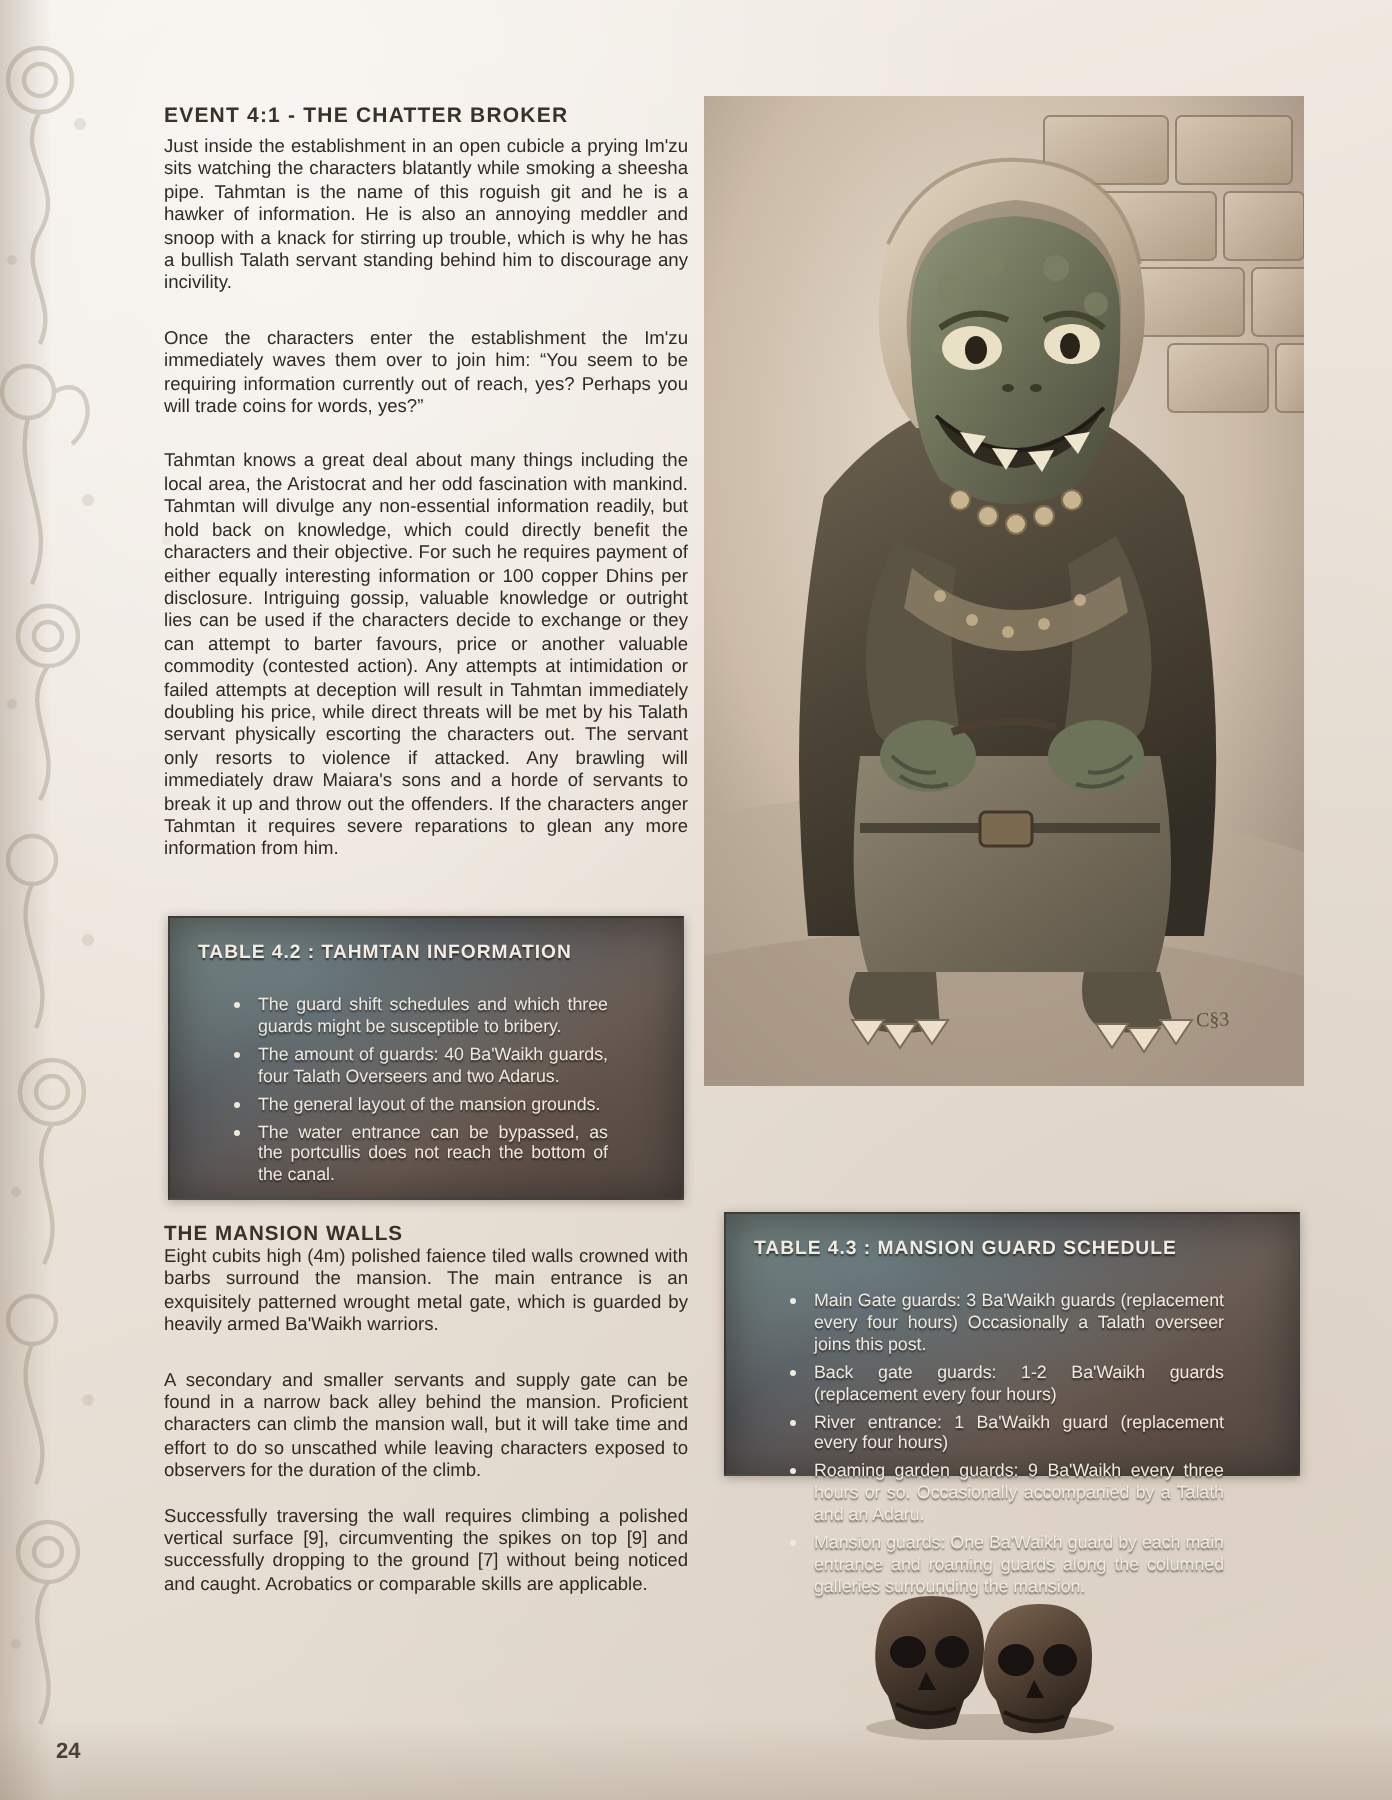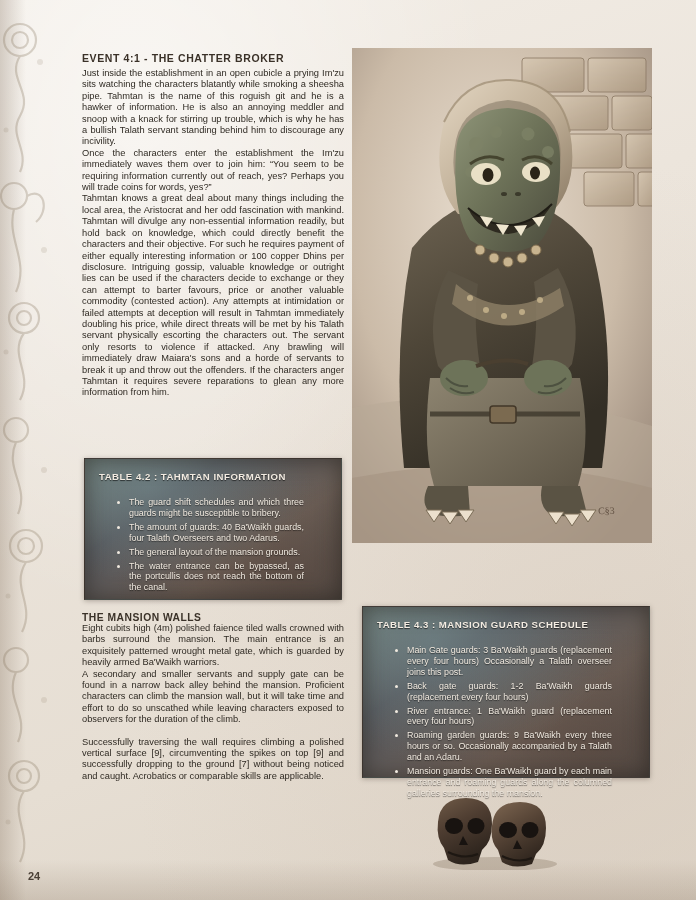--- a/index.html
+++ b/index.html
@@ -74,21 +74,21 @@
     font-family: "Liberation Sans", sans-serif;
   }
   p.body {
     font-size: 9.3px;
     line-height: 11.4px;
     color: #2f2a23;
     margin: 0 0 0 0;
     text-align: justify;
     hyphens: auto;
   }
-  p.body + p.body { margin-top: 0px; }
+  p.body + p.body { margin-top: 16px; }
 
   h3.section-title {
     font-size: 10.3px;
     letter-spacing: .5px;
     color: #3a3128;
     margin: 0 0 0 0;
     font-weight: bold;
     text-transform: uppercase;
   }
 
@@ -122,21 +122,21 @@
   .table-box li {
     font-size: 8.9px;
     line-height: 10.9px;
     margin-bottom: 3px;
     text-align: justify;
     color: #f0e9df;
     text-shadow: 0 1px 1px rgba(0,0,0,.55);
   }
 
   #table-42 { left: 84px; top: 458px; width: 258px; height: 142px; }
-  #table-43 { left: 362px; top: 606px; width: 288px; height: 172px; }
+  #table-43 { left: 362px; top: 606px; width: 288px; height: 132px; }
 
   
   .art-creature {
     position: absolute;
     left: 352px; top: 48px;
     width: 300px; height: 495px;
   }
   .art-skulls {
     position: absolute;
     left: 420px; top: 792px;

